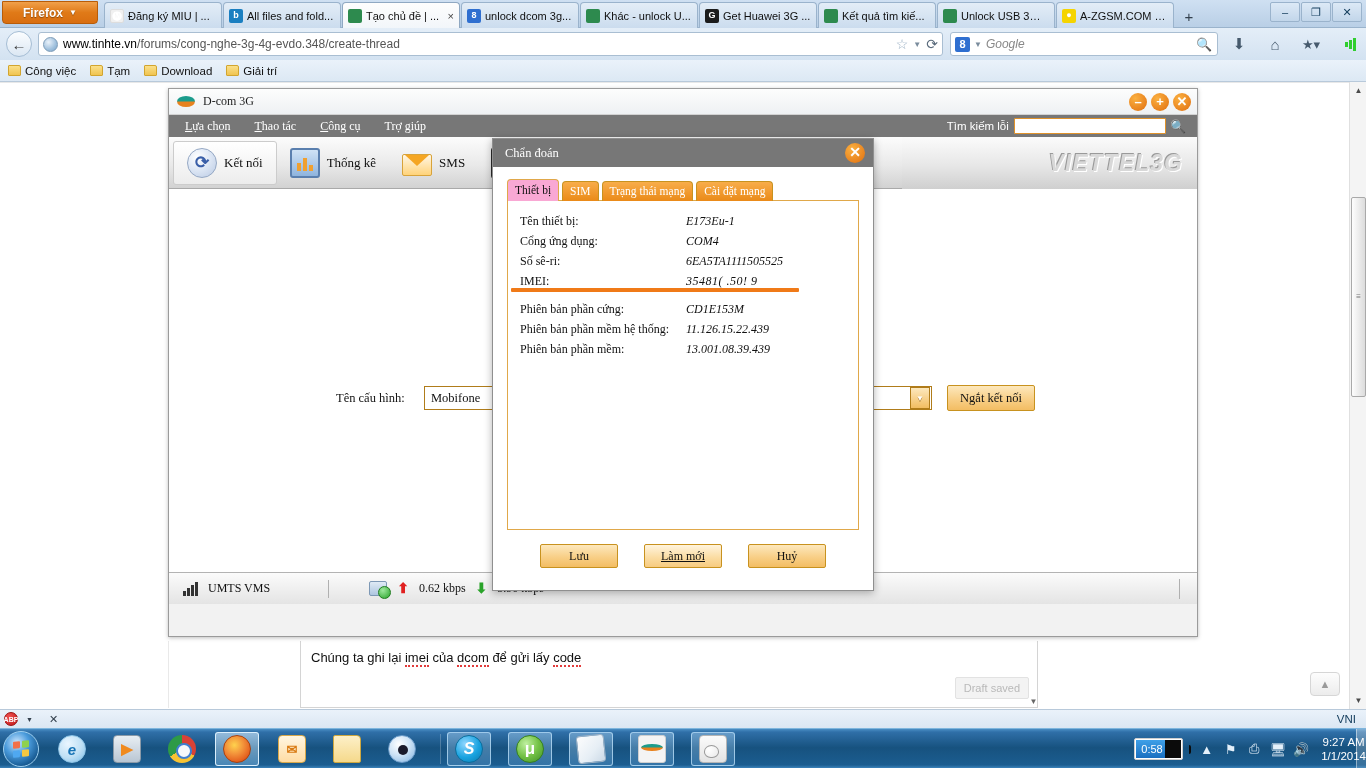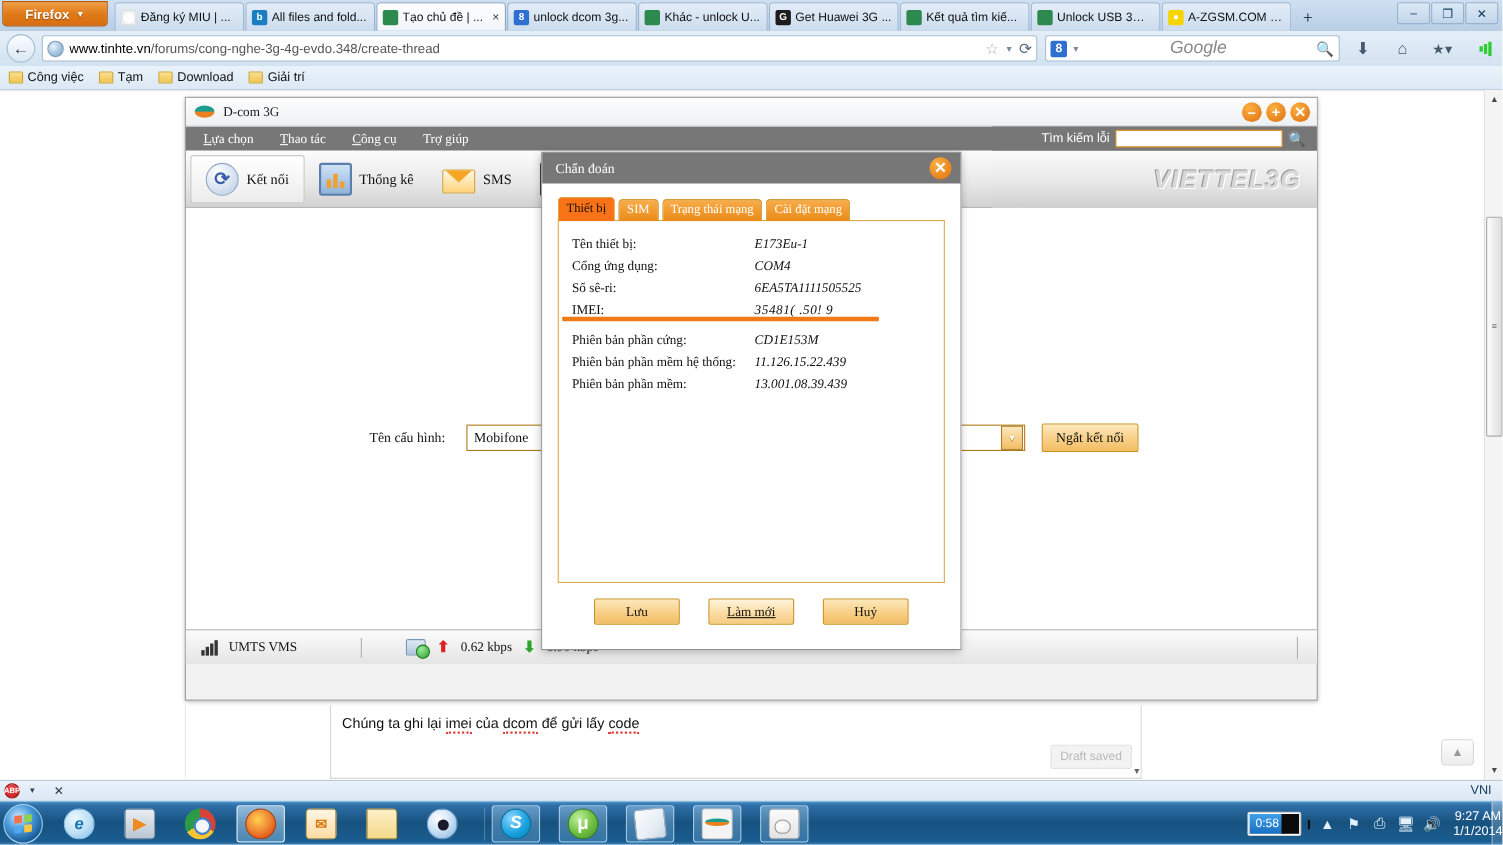--- a/index.html
+++ b/index.html
@@ -93,21 +93,21 @@
   #searchbar {
     position: absolute; left: 950px; top: 4px; width: 268px; height: 24px;
     background: #fff; border: 1px solid #a9bed2; border-radius: 3px;
     display: flex; align-items: center; padding: 0 4px; gap: 4px;
   }
   #g-badge {
     width: 15px; height: 15px; background: #2f6fd0; color: #fff;
     font-size: 11px; font-weight: bold; display: flex; align-items: center;
     justify-content: center; border-radius: 2px;
   }
-  #search-ph { flex: 1; font-size: 16px; color: #888; font-style: italic; text-align: center; }
+  #search-ph { flex: 1; font-size: 12px; color: #888; font-style: italic; }
   #mag-icon { color: #3a78c8; font-size: 13px; }
   .navicon {
     position: absolute; top: 6px; width: 22px; height: 20px;
     display: flex; align-items: center; justify-content: center;
     font-size: 15px; color: #465a6d;
   }
   #dl-icon { left: 1228px; }
   #home-icon { left: 1264px; }
   #bm-icon { left: 1300px; font-size: 13px; }
   #sig-icon { left: 1340px; }
@@ -345,21 +345,21 @@
   }
   #diag-tabs { display: flex; align-items: flex-end; height: 22px; }
   .dtab {
     height: 20px; padding: 0 7px; margin-right: 3px;
     border: 1px solid #c8921f; border-bottom: none; border-radius: 4px 4px 0 0;
     background: linear-gradient(to bottom, #f8ad4a 0%, #ea8a18 100%);
     color: #ffffff; font-size: 11.5px; line-height: 19px;
     font-family: "Liberation Serif", serif; white-space: nowrap;
   }
   .dtab.active {
-    background: #f97316; color: #111; border-color: #e0a84a; height: 22px; line-height: 21px;
+    background: #f9a8d4; color: #111; border-color: #e0a84a; height: 22px; line-height: 21px;
   }
   #diag-panel {
     height: 330px; border: 1px solid #e0a84a; background: #ffffff;
     margin-top: -1px; padding: 10px 0 0 12px;
   }
   .field-row { display: flex; height: 20px; align-items: center; position: relative; }
   .fl { width: 166px; font-size: 12px; color: #111; font-family: "Liberation Serif", serif; }
   .fv { font-size: 12px; color: #111; font-family: "Liberation Serif", serif; font-style: italic; }
   .fv.masked { letter-spacing: 0.5px; }
   #imei-strike {

